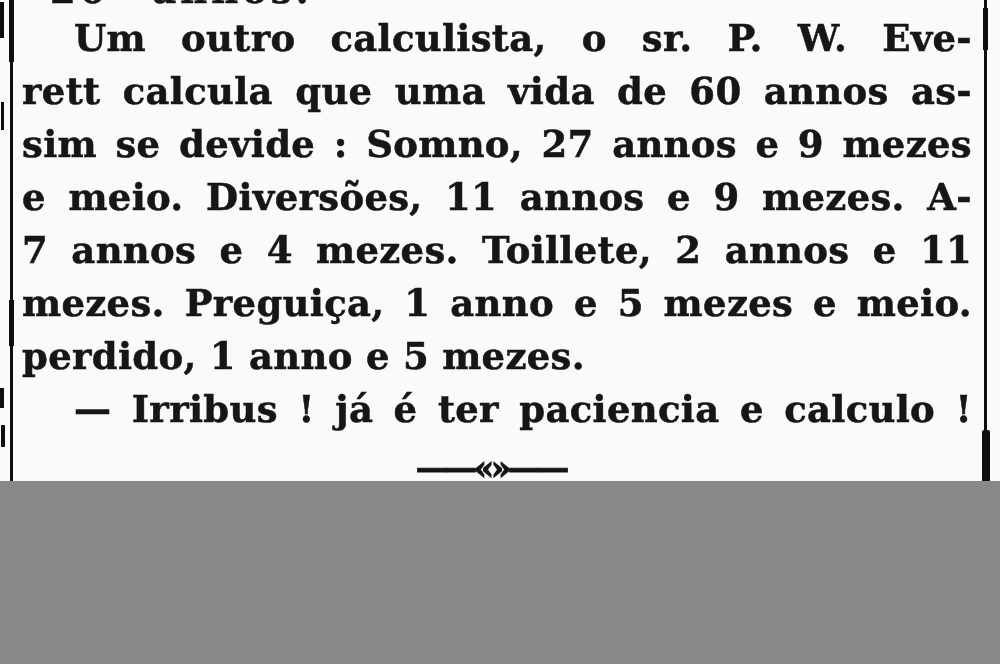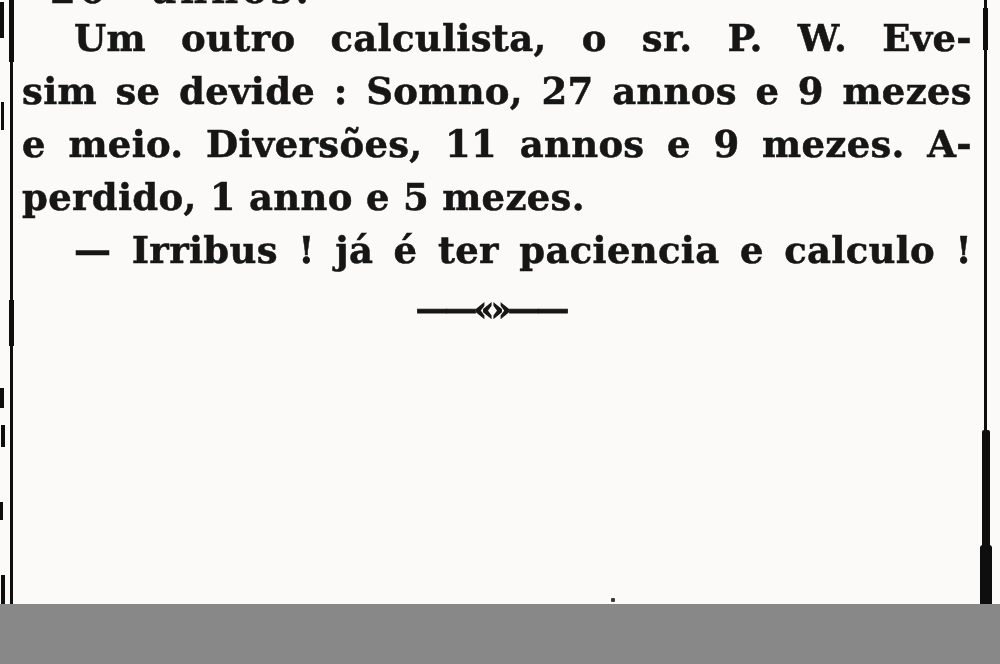--- a/index.html
+++ b/index.html
@@ -5,21 +5,21 @@
   :root{
     --paper:#fbfaf8;
     --ink:#161616;
     --rule:#0e0e0e;
     --faint:#9a9a96;
   }
   *{box-sizing:border-box;}
   html,body{margin:0;padding:0;background:#888;}
   .page{
     position:relative;
-    width:1000px;height:604px;
+    width:1000px;height:481px;
     background:var(--paper);
     overflow:hidden;
     font-family:"DejaVu Serif", serif;
     color:var(--ink);
   }
   .column{
     position:absolute;
     left:22px;right:28px;top:0;
   }
   .line{
@@ -122,22 +122,25 @@
   <div class="speck s3"></div>
   <div class="speck s4"></div>
 
   <div class="column">
 
     <div class="clipbox">
       <div class="line">20 annos.</div>
     </div>
 
     <div class="line indent">Um outro calculista, o sr. P. W. Eve-</div>
+    <div class="line">rett calcula que uma vida de 60 annos as-</div>
     <div class="line">sim se devide : Somno, 27 annos e 9 mezes</div>
     <div class="line">e meio. Diversões, 11 annos e 9 mezes. A-</div>
+    <div class="line">7 annos e 4 mezes. Toillete, 2 annos e 11</div>
+    <div class="line">mezes. Preguiça, 1 anno e 5 mezes e meio.</div>
     <div class="line nojust">perdido, 1 anno e 5 mezes.</div>
     <div class="line indent">— Irribus ! já é ter paciencia e calculo !</div>
 
     <div class="ornament-row">
       <span class="ornament">——«»——</span>
     </div>
 
   </div>
 </div>
 

